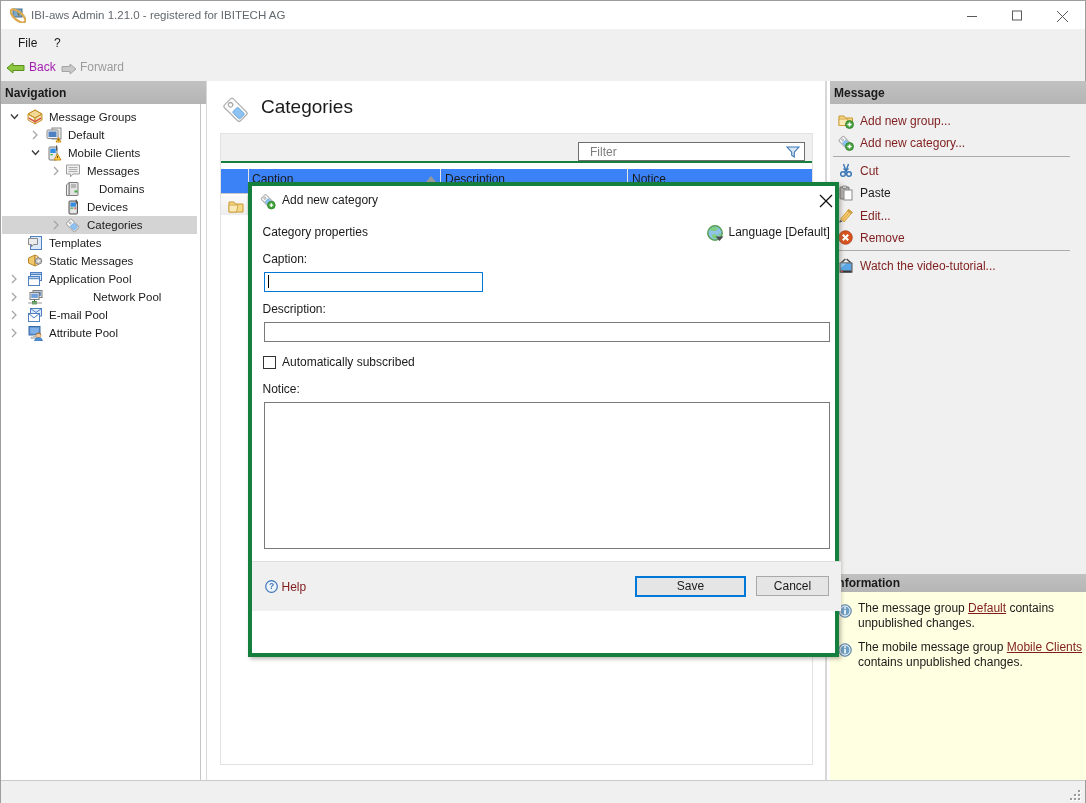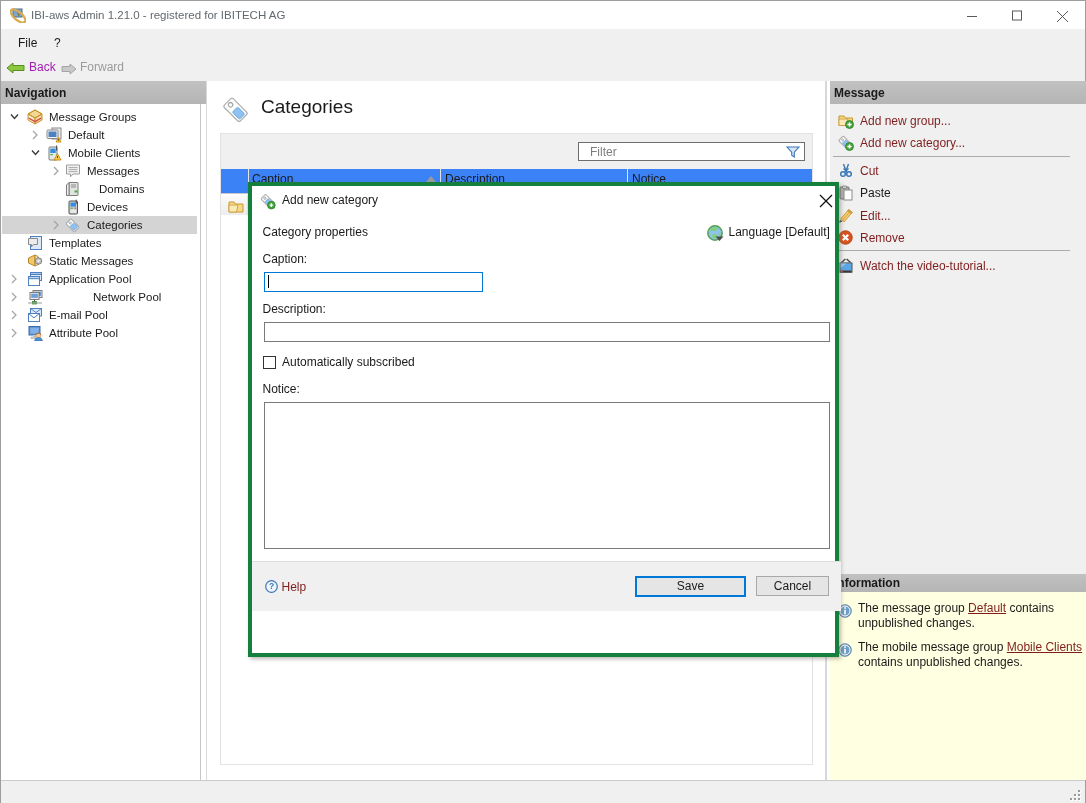--- a/index.html
+++ b/index.html
@@ -188,21 +188,21 @@
     <svg class="abs" style="left:13px;top:13px" width="31" height="31" viewBox="0 0 31 31" id="bigtag">
         <g transform="rotate(45 15.5 15.5)">
           <rect x="4.5" y="9.5" width="22.5" height="12.5" rx="2" fill="#fdfdfd" stroke="#b3b3b3" stroke-width="1.3"></rect>
           <circle cx="8.7" cy="15.7" r="2.2" fill="#fff" stroke="#a8a8a8" stroke-width="1.2"></circle>
           <rect x="15.2" y="12.2" width="10" height="7.4" rx="1.2" fill="#8ec2f2" stroke="#64a5dc" stroke-width="0.9"></rect>
         </g>
       </svg>
     <div class="abs" style="left:54px;top:15px;font-size:19px;color:#1a1a1a;">Categories</div>
 
     <div class="abs" style="left:13px;top:52px;width:593px;height:632px;border:1px solid #e2e2e2;background:#fff;">
-      <div class="abs" style="left:0;top:0;width:591px;height:52px;background:#f0f0f0;border-bottom:6px solid #15803d;">
+      <div class="abs" style="left:0;top:0;width:591px;height:29px;background:#f0f0f0;border-bottom:2px solid #15803d;">
         <div class="abs" style="left:357px;top:8px;width:227px;height:19px;background:#fff;border:1px solid #6e6e6e;">
           <div class="abs vc" style="left:11px;top:0;height:17px;color:#7d7d7d;">Filter</div>
           <svg class="abs" style="left:207px;top:3px" width="14" height="12" viewBox="0 0 14 12">
             <path d="M1 1 H13 L8.3 6.2 V11 L5.7 9.2 V6.2 Z" fill="#d8e6f5" stroke="#3a77b5" stroke-width="1.1"></path>
           </svg>
         </div>
       </div>
 
       <div class="abs" style="left:0;top:35px;width:591px;height:25px;background:#3b82f6;border-bottom:1px solid #c6c6c6;">
         <div class="abs" style="left:27px;top:0;width:1px;height:25px;background:#e4e4e4;"></div>

